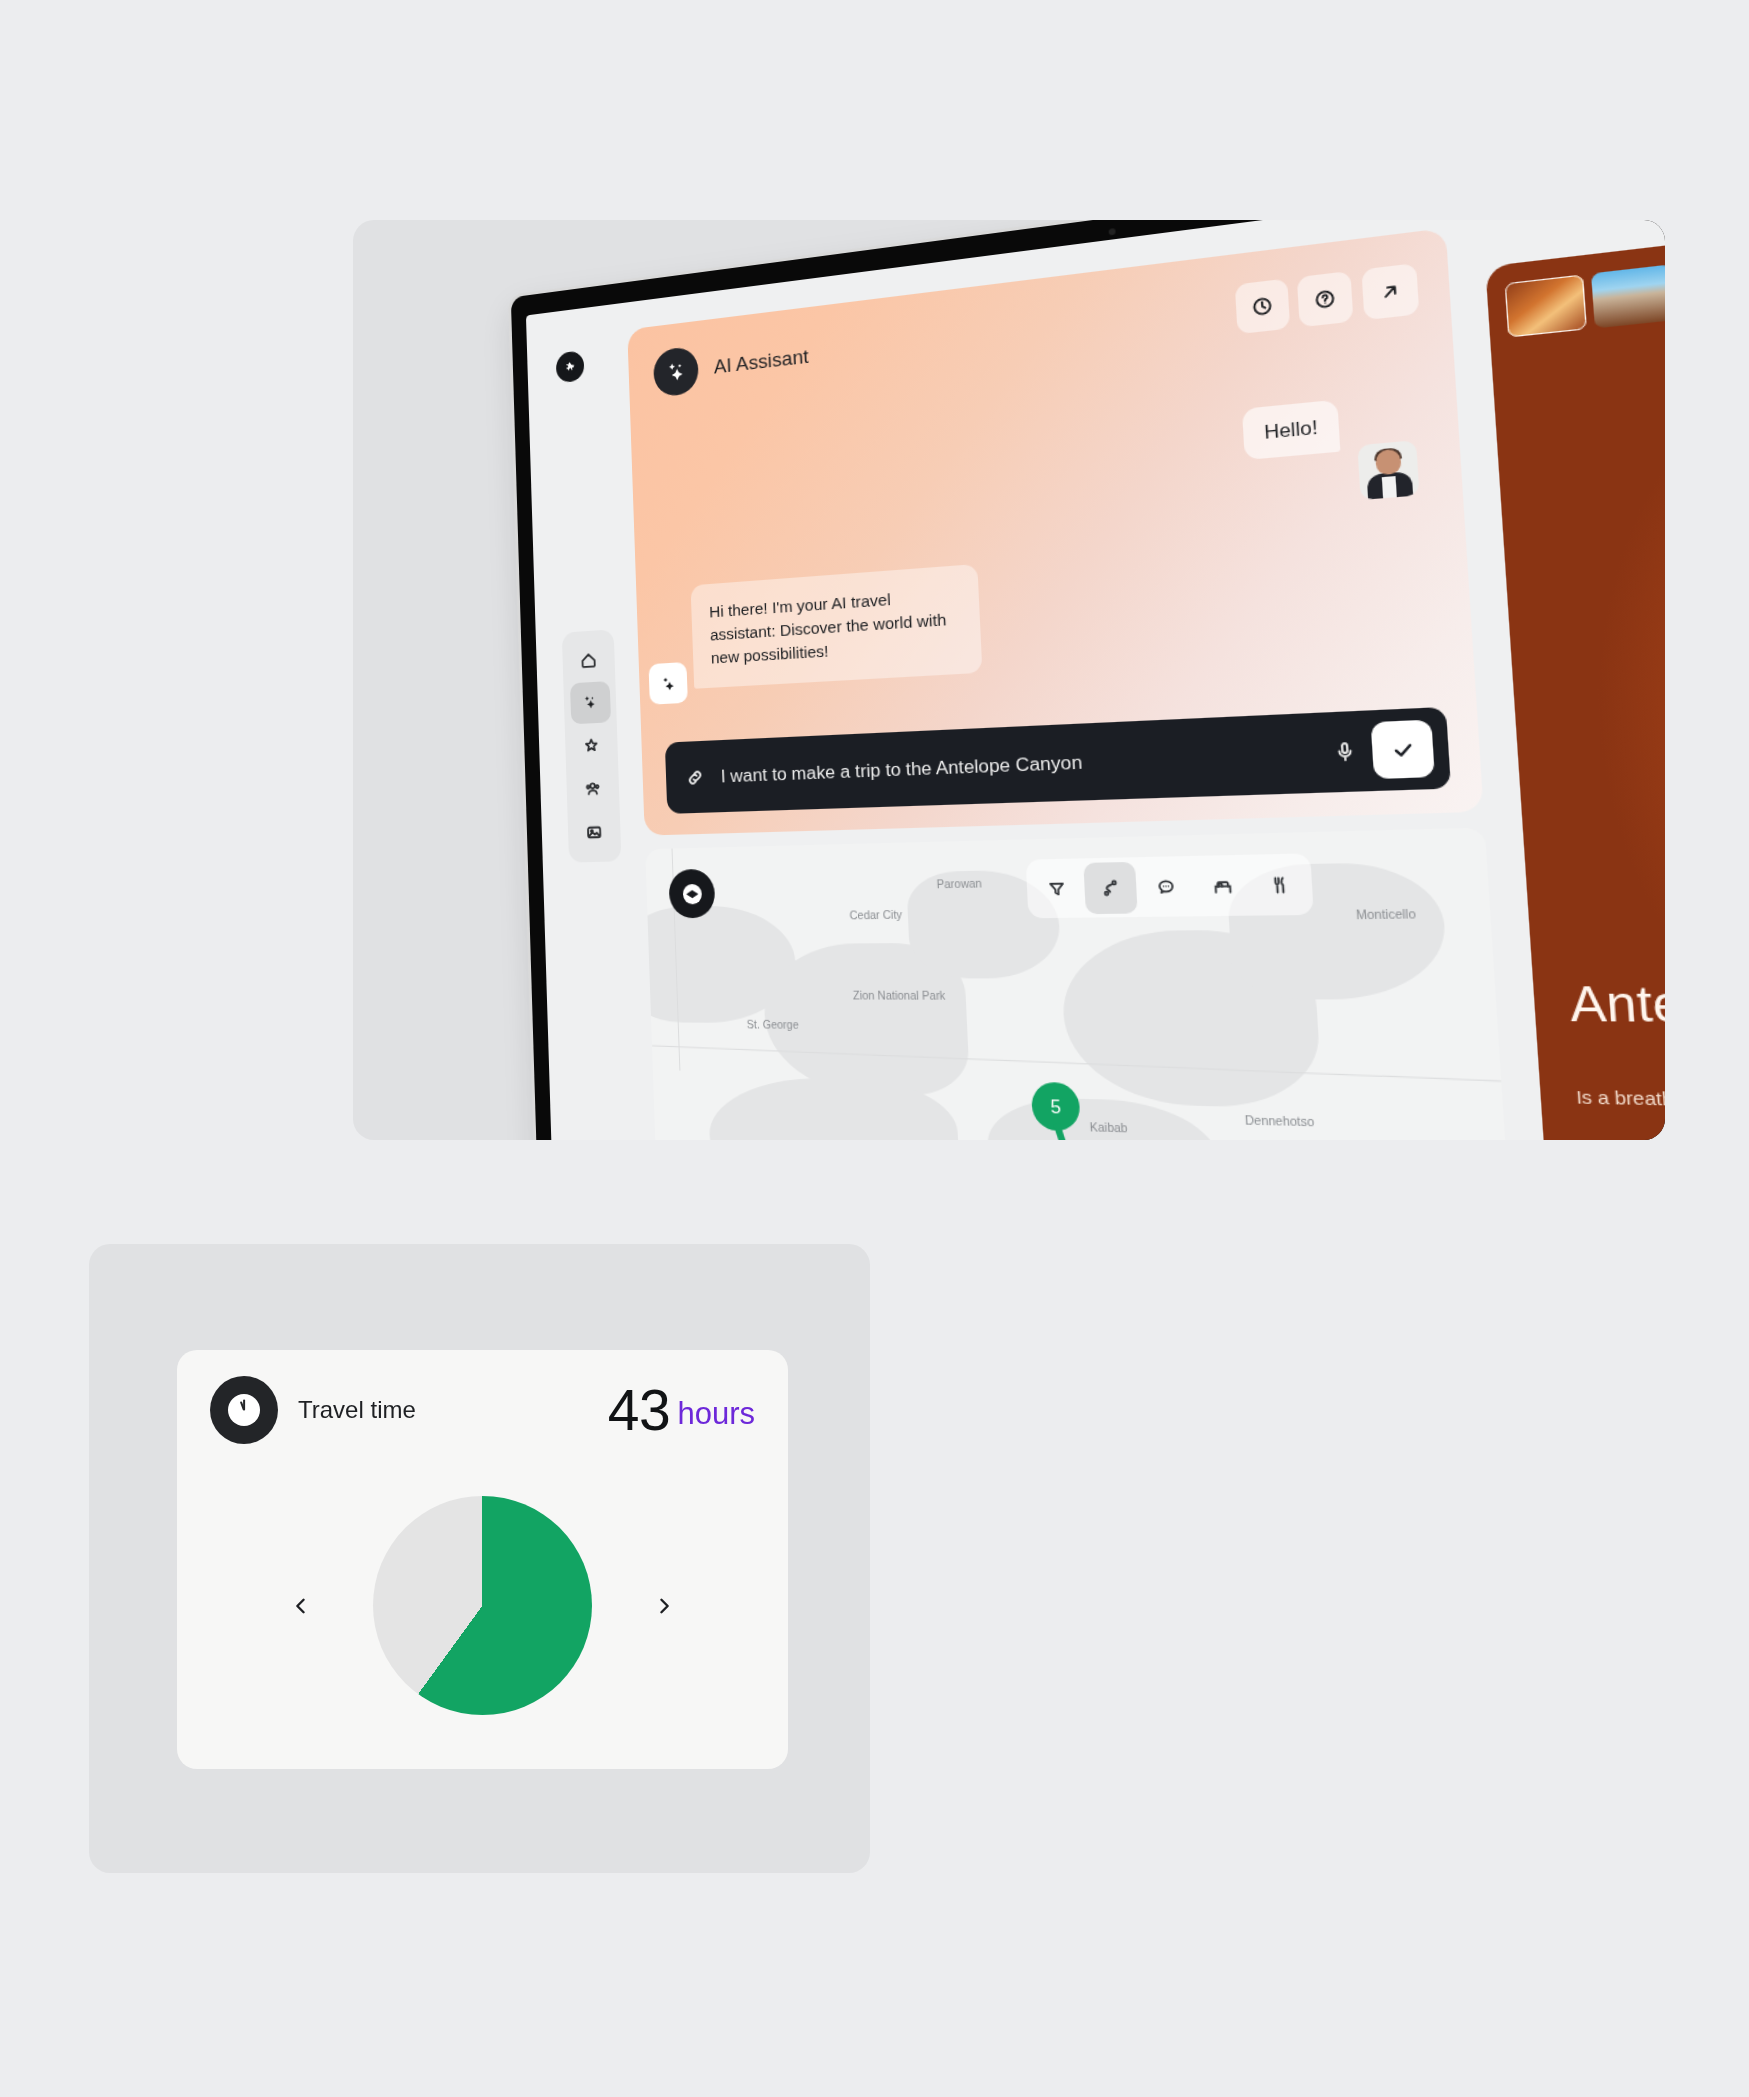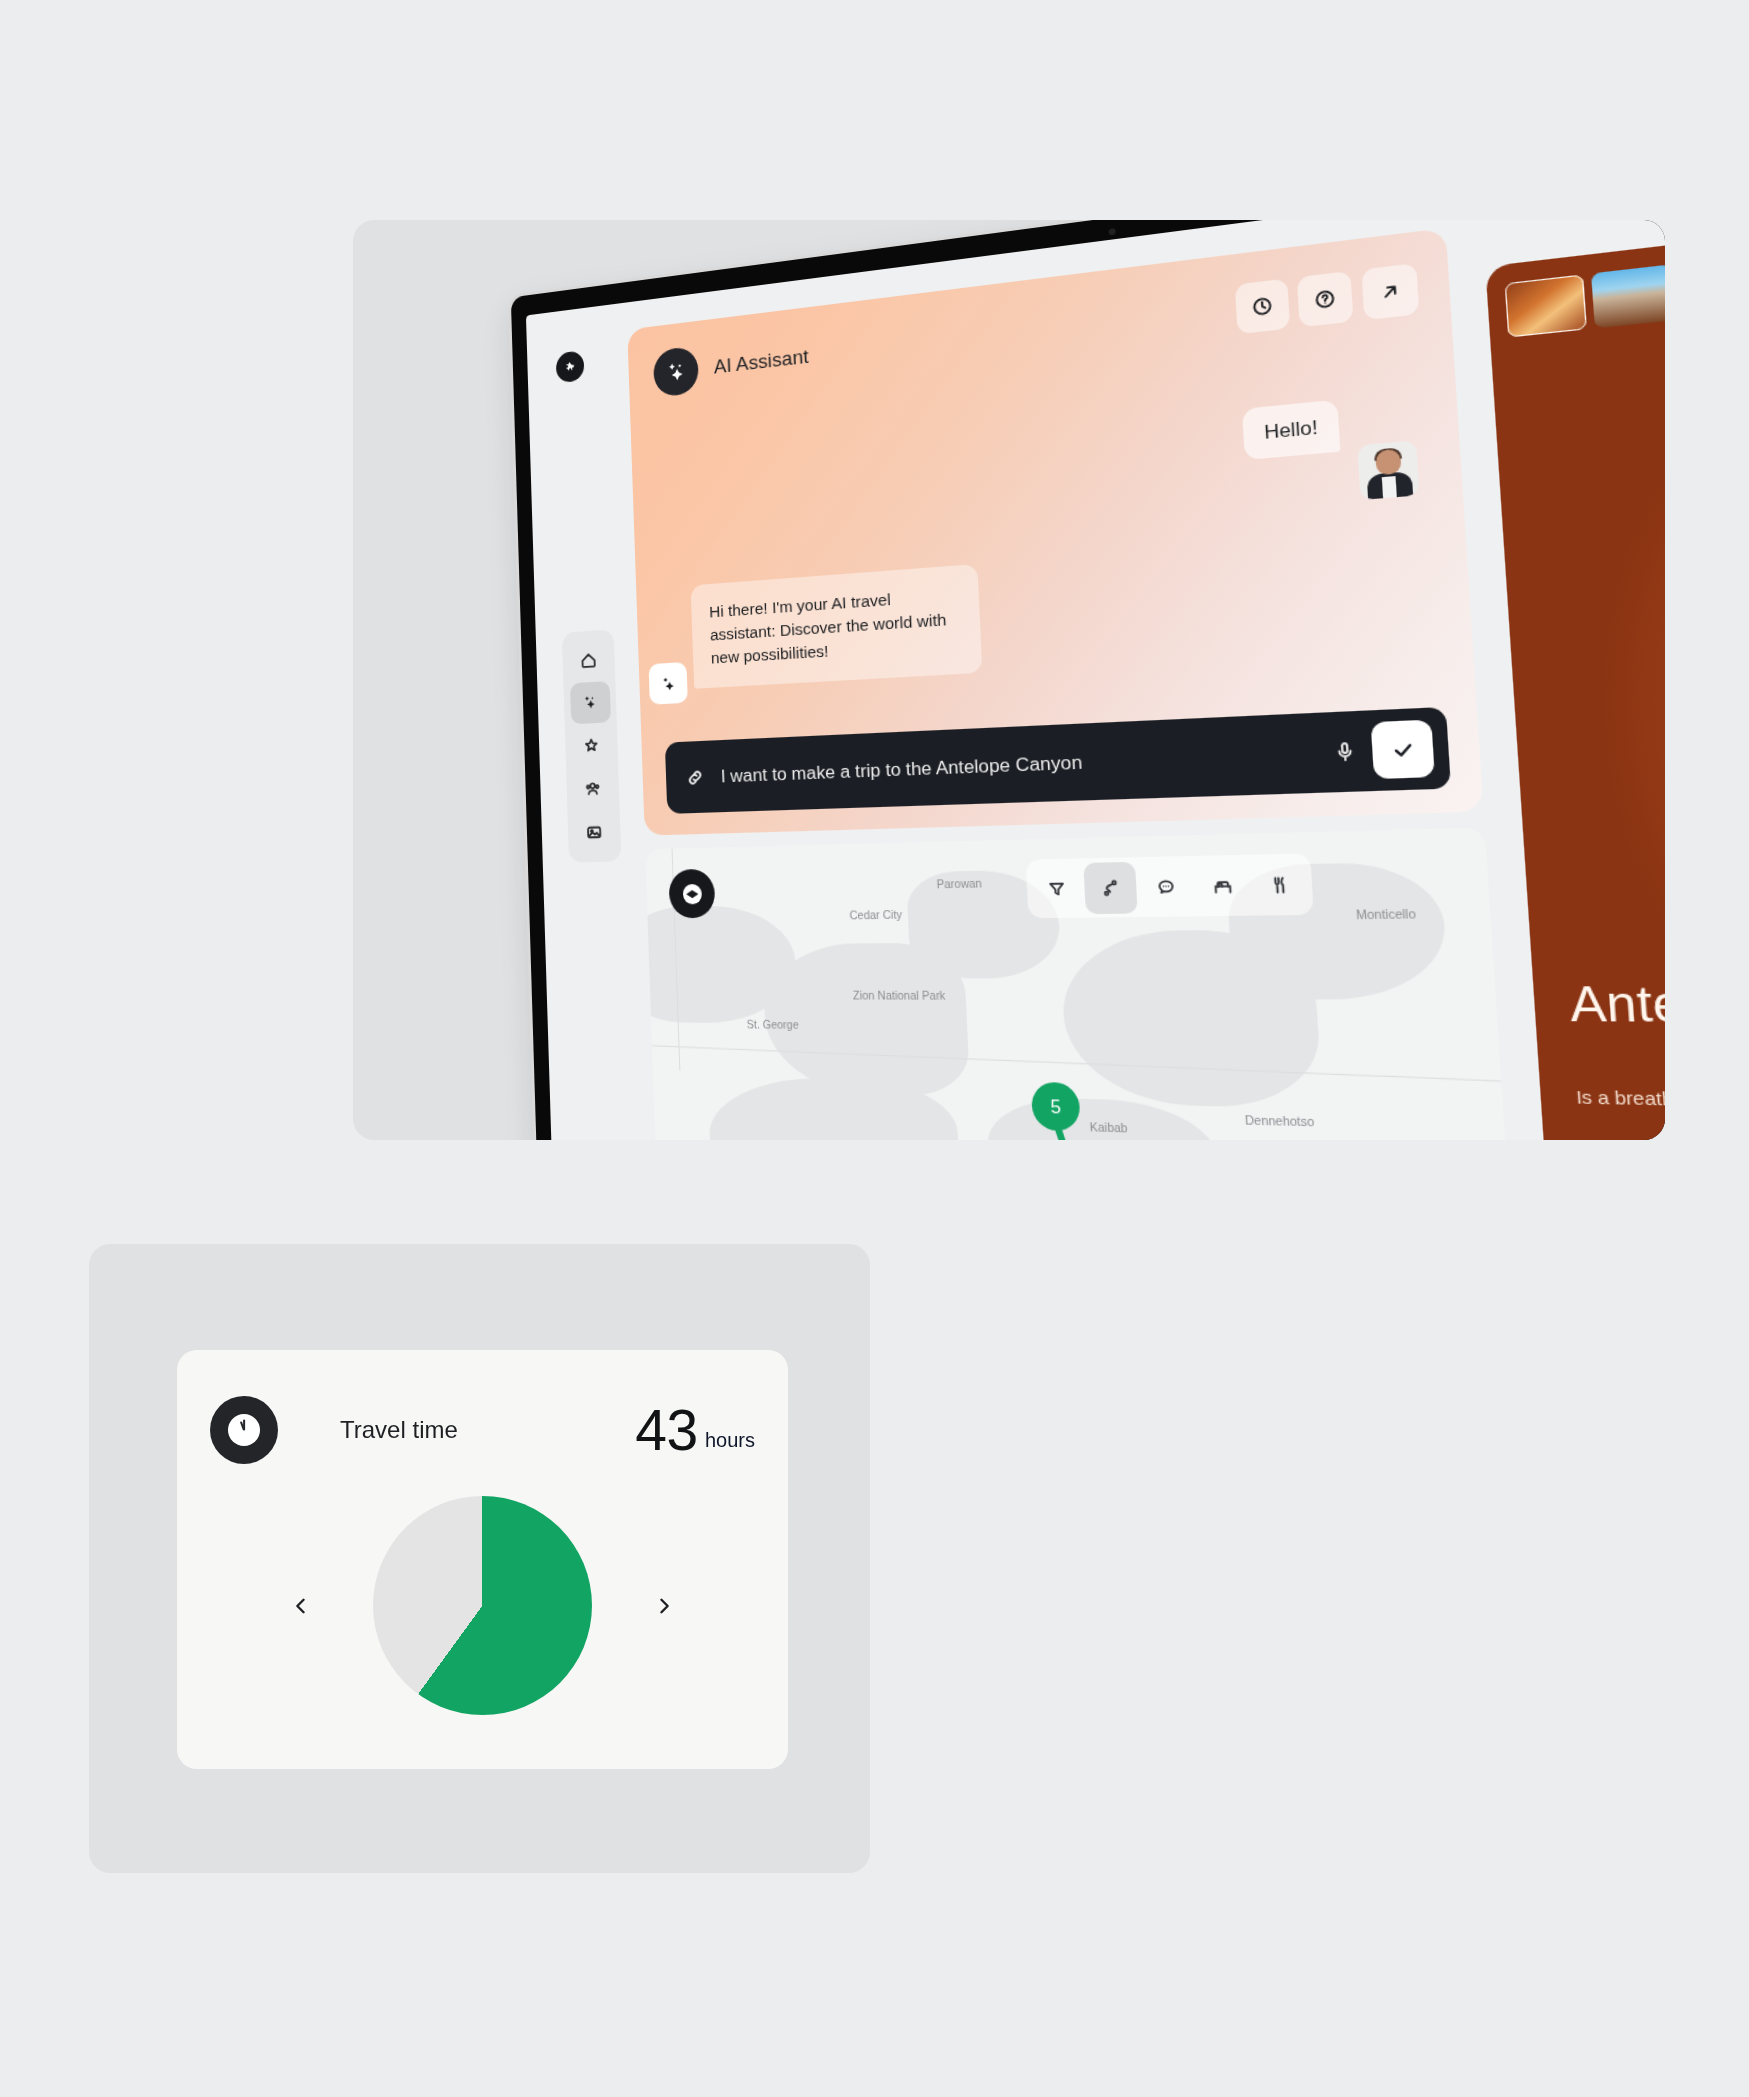--- a/index.html
+++ b/index.html
@@ -301,22 +301,22 @@
     border-radius: 21px;
   }
   .tt-card {
     position: absolute;
     left: 88px; top: 106px;
     width: 611px; height: 419px;
     background: #F7F7F6;
     border-radius: 20px;
   }
   .tt-head {
-    position: absolute; left: 33px; right: 33px; top: 46px;
-    display: flex; align-items: center; gap: 42px;
+    position: absolute; left: 33px; right: 33px; top: 26px;
+    display: flex; align-items: center;
   }
   .tt-ico {
     width: 68px; height: 68px; border-radius: 50%;
     background: #232528;
     display: flex; align-items: center; justify-content: center; flex: 0 0 auto;
   }
   .tt-ico .clockface {
     width: 32px; height: 32px; border-radius: 50%; background: #fff;
     position: relative;
   }
@@ -328,21 +328,21 @@
   }
   .tt-ico .hand-m {
     position: absolute; left: 50%; top: 50%;
     width: 1.8px; height: 10.5px; background: #232528;
     transform-origin: bottom center; transform: translate(-50%,-100%) rotate(0deg);
     border-radius: 0.9px;
   }
   .tt-title { font-size: 24px; color: #1E2023; margin-left: 20px; }
   .tt-value-wrap { margin-left: auto; display: flex; align-items: flex-end; gap: 7.3px; }
   .tt-value { font-size: 57px; font-weight: 400; color: #111315; line-height: .92; letter-spacing: -0.5px; }
-  .tt-unit { font-size: 20px; color: #0f172a; padding-bottom: 4.6px; }
+  .tt-unit { font-size: 31px; color: #6d28d9; padding-bottom: 4.6px; }
 
   .tt-chart-row {
     position: absolute; left: 0; right: 0; top: 137px;
     height: 237px;
     display: flex; align-items: center; justify-content: center; gap: 0;
   }
   .tt-nav {
     width: 50px; height: 50px;
     display: flex; align-items: center; justify-content: center;
     flex: 0 0 auto;

